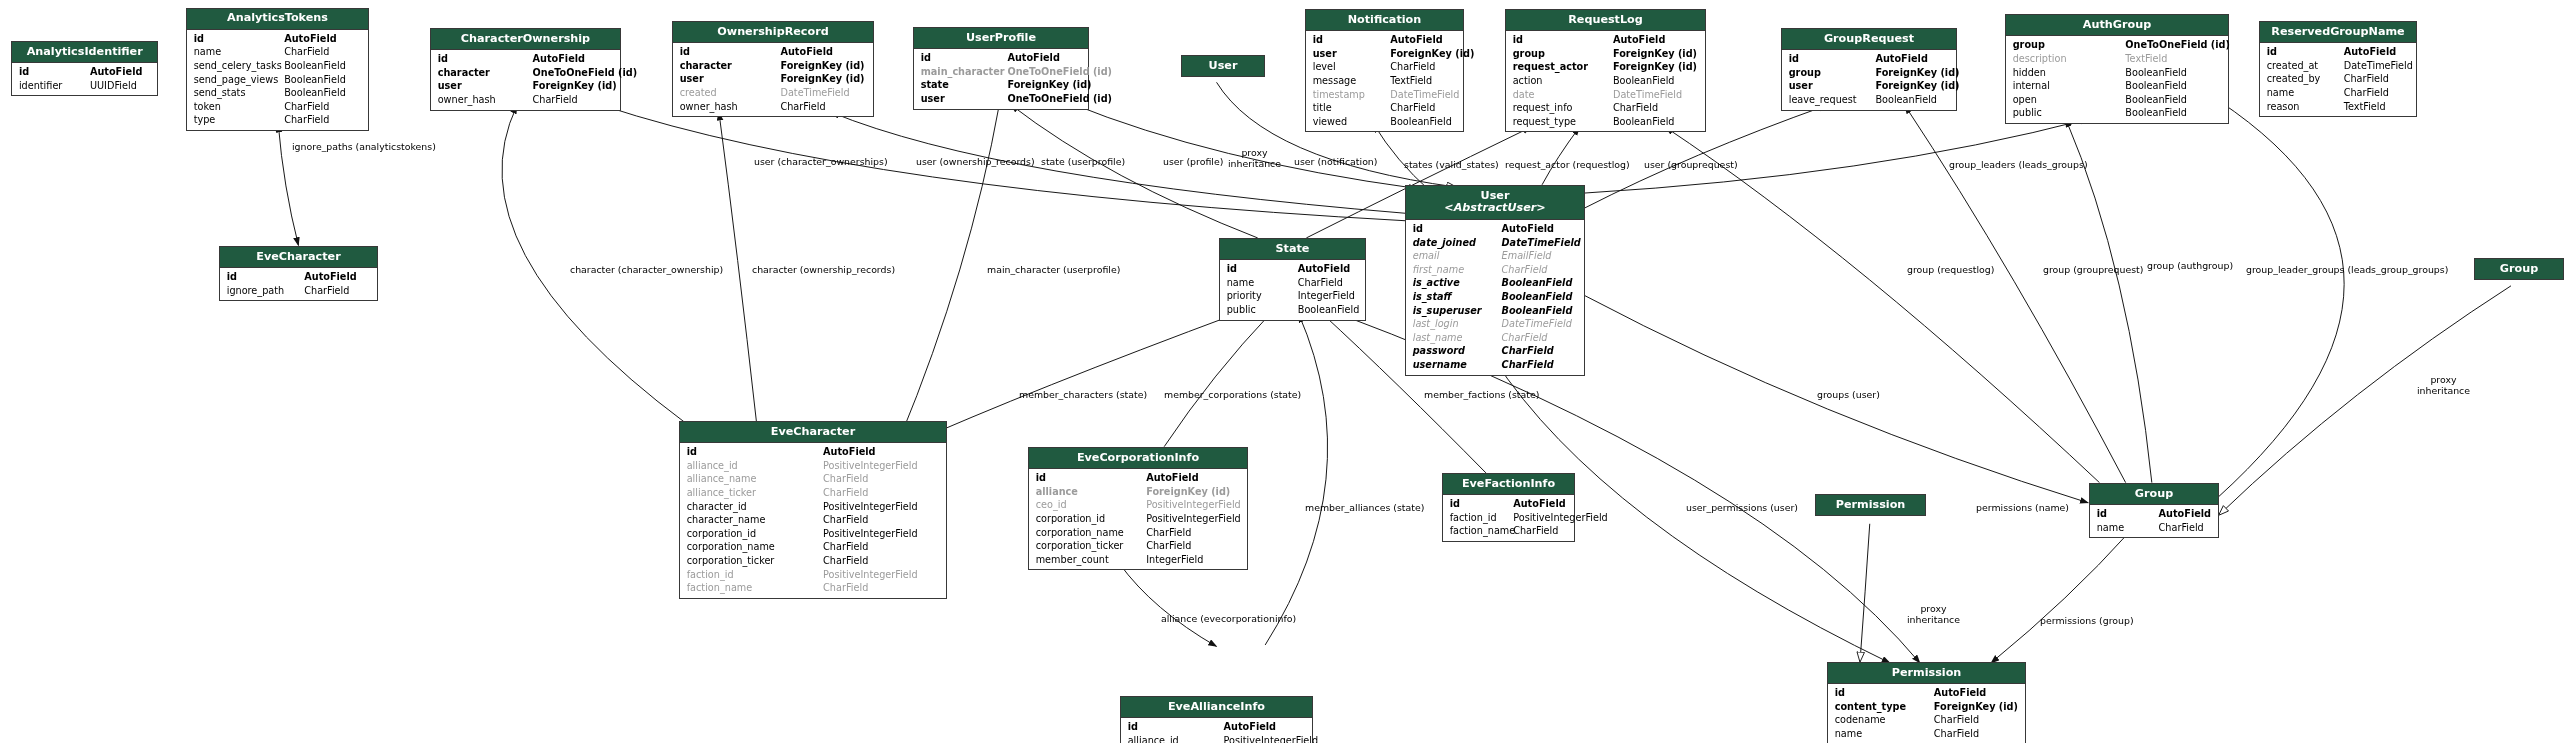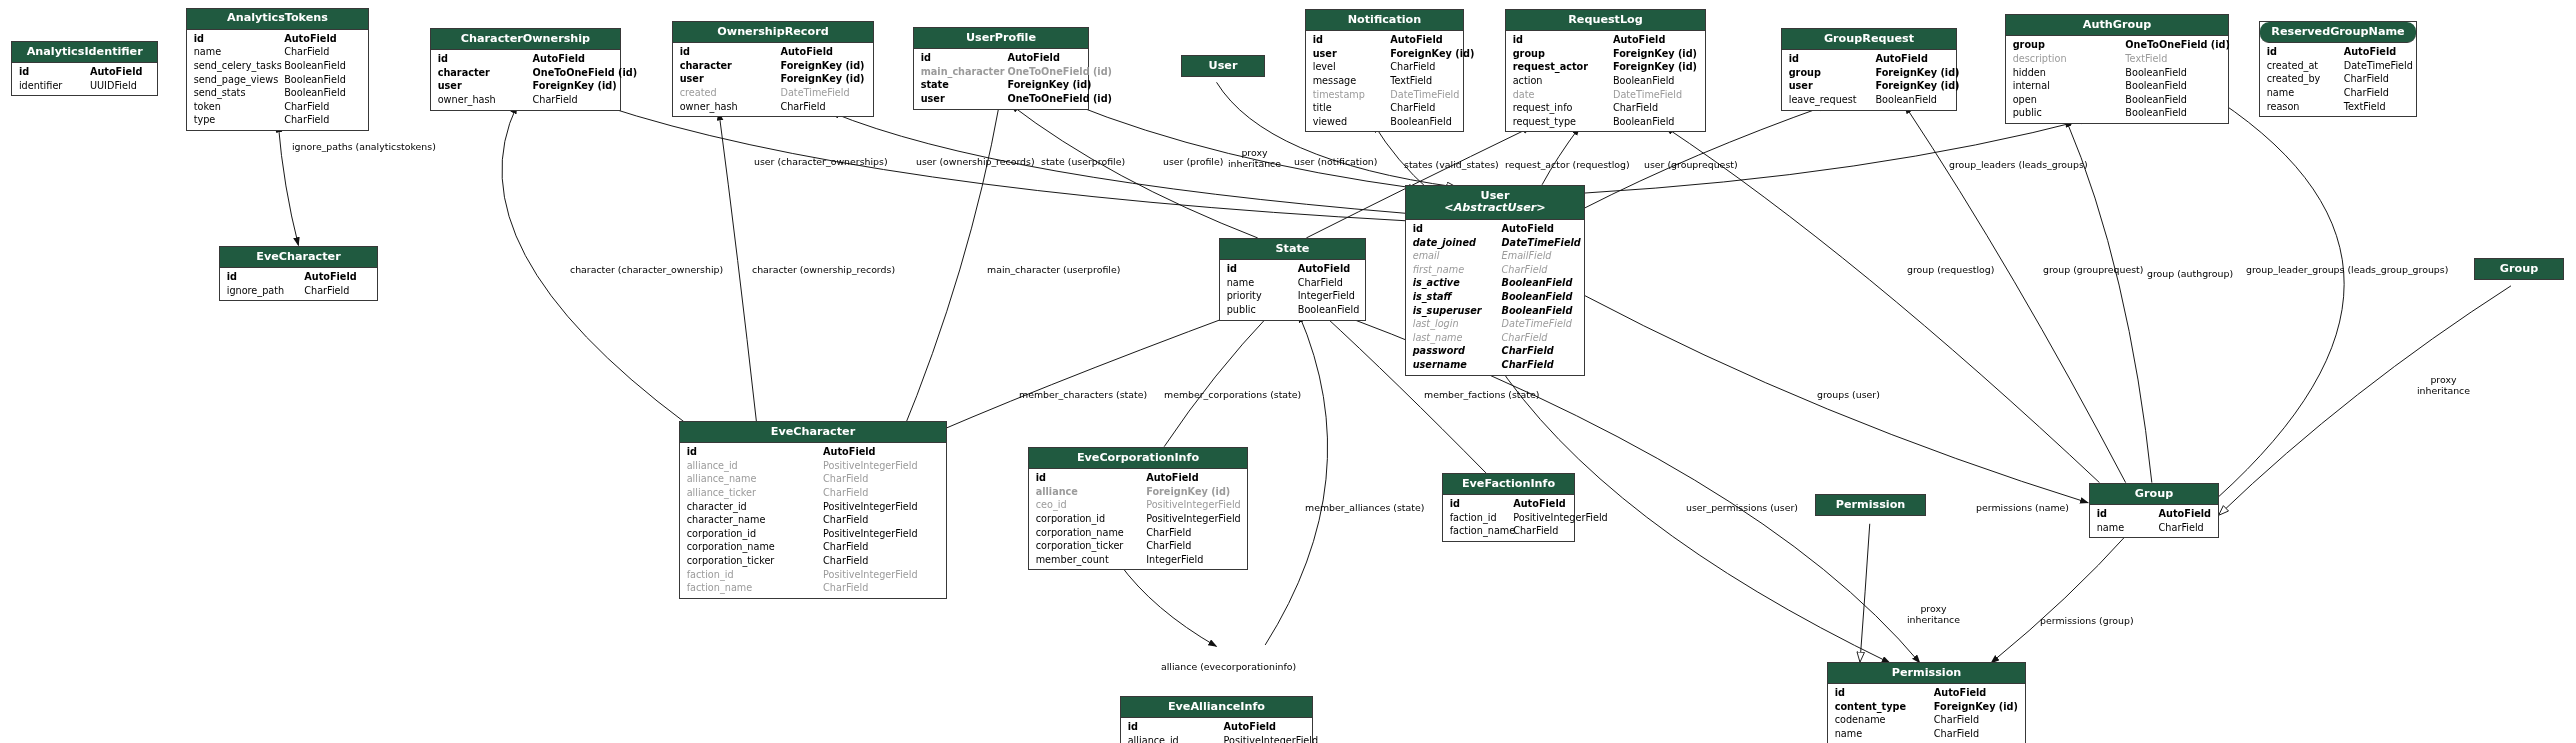--- a/index.html
+++ b/index.html
@@ -328,21 +328,21 @@
             <span class="fname">open</span>
             <span class="ftype">BooleanField</span>
           </div>
           <div class="model-row">
             <span class="fname">public</span>
             <span class="ftype">BooleanField</span>
           </div>
         </div>
       </div>
       <div class="model-table" style="left: 2259px; top: 21px; width: 158px;">
-        <div class="model-header" style="background: rgb(32, 90, 64); border-radius: 9px;">ReservedGroupName</div>
+        <div class="model-header" style="background: rgb(32, 90, 64);">ReservedGroupName</div>
         <div class="model-rows">
           <div class="model-row bold">
             <span class="fname">id</span>
             <span class="ftype">AutoField</span>
           </div>
           <div class="model-row">
             <span class="fname">created_at</span>
             <span class="ftype">DateTimeField</span>
           </div>
           <div class="model-row">
@@ -620,30 +620,30 @@
       <div class="edge-label" style="left: 1294px; top: 156px;">user (notification)</div>
       <div class="edge-label" style="left: 1404px; top: 159px;">states (valid_states)</div>
       <div class="edge-label" style="left: 1505px; top: 159px;">request_actor (requestlog)</div>
       <div class="edge-label" style="left: 1644px; top: 159px;">user (grouprequest)</div>
       <div class="edge-label" style="left: 1949px; top: 159px;">group_leaders (leads_groups)</div>
       <div class="edge-label" style="left: 570px; top: 264px;">character (character_ownership)</div>
       <div class="edge-label" style="left: 752px; top: 264px;">character (ownership_records)</div>
       <div class="edge-label" style="left: 987px; top: 264px;">main_character (userprofile)</div>
       <div class="edge-label" style="left: 1907px; top: 264px;">group (requestlog)</div>
       <div class="edge-label" style="left: 2043px; top: 264px;">group (grouprequest)</div>
-      <div class="edge-label" style="left: 2147px; top: 268px;">group (authgroup)</div>
+      <div class="edge-label" style="left: 2147px; top: 260px;">group (authgroup)</div>
       <div class="edge-label" style="left: 2246px; top: 264px;">group_leader_groups (leads_group_groups)</div>
       <div class="edge-label" style="left: 1019px; top: 389px;">member_characters (state)</div>
       <div class="edge-label" style="left: 1164px; top: 389px;">member_corporations (state)</div>
       <div class="edge-label" style="left: 1424px; top: 389px;">member_factions (state)</div>
       <div class="edge-label" style="left: 1817px; top: 389px;">groups (user)</div>
       <div class="edge-label centered" style="left: 2417px; top: 374px;">proxy
 inheritance</div>
       <div class="edge-label" style="left: 1305px; top: 502px;">member_alliances (state)</div>
       <div class="edge-label" style="left: 1686px; top: 502px;">user_permissions (user)</div>
       <div class="edge-label" style="left: 1976px; top: 502px;">permissions (name)</div>
-      <div class="edge-label" style="left: 1161px; top: 613px; margin-top: 48px;">alliance (evecorporationinfo)</div>
+      <div class="edge-label" style="left: 1161px; top: 613px;">alliance (evecorporationinfo)</div>
       <div class="edge-label centered" style="left: 1907px; top: 603px;">proxy
 inheritance</div>
       <div class="edge-label" style="left: 2040px; top: 615px;">permissions (group)</div>
     </div>
 </div>
 
 
 </body></html>

